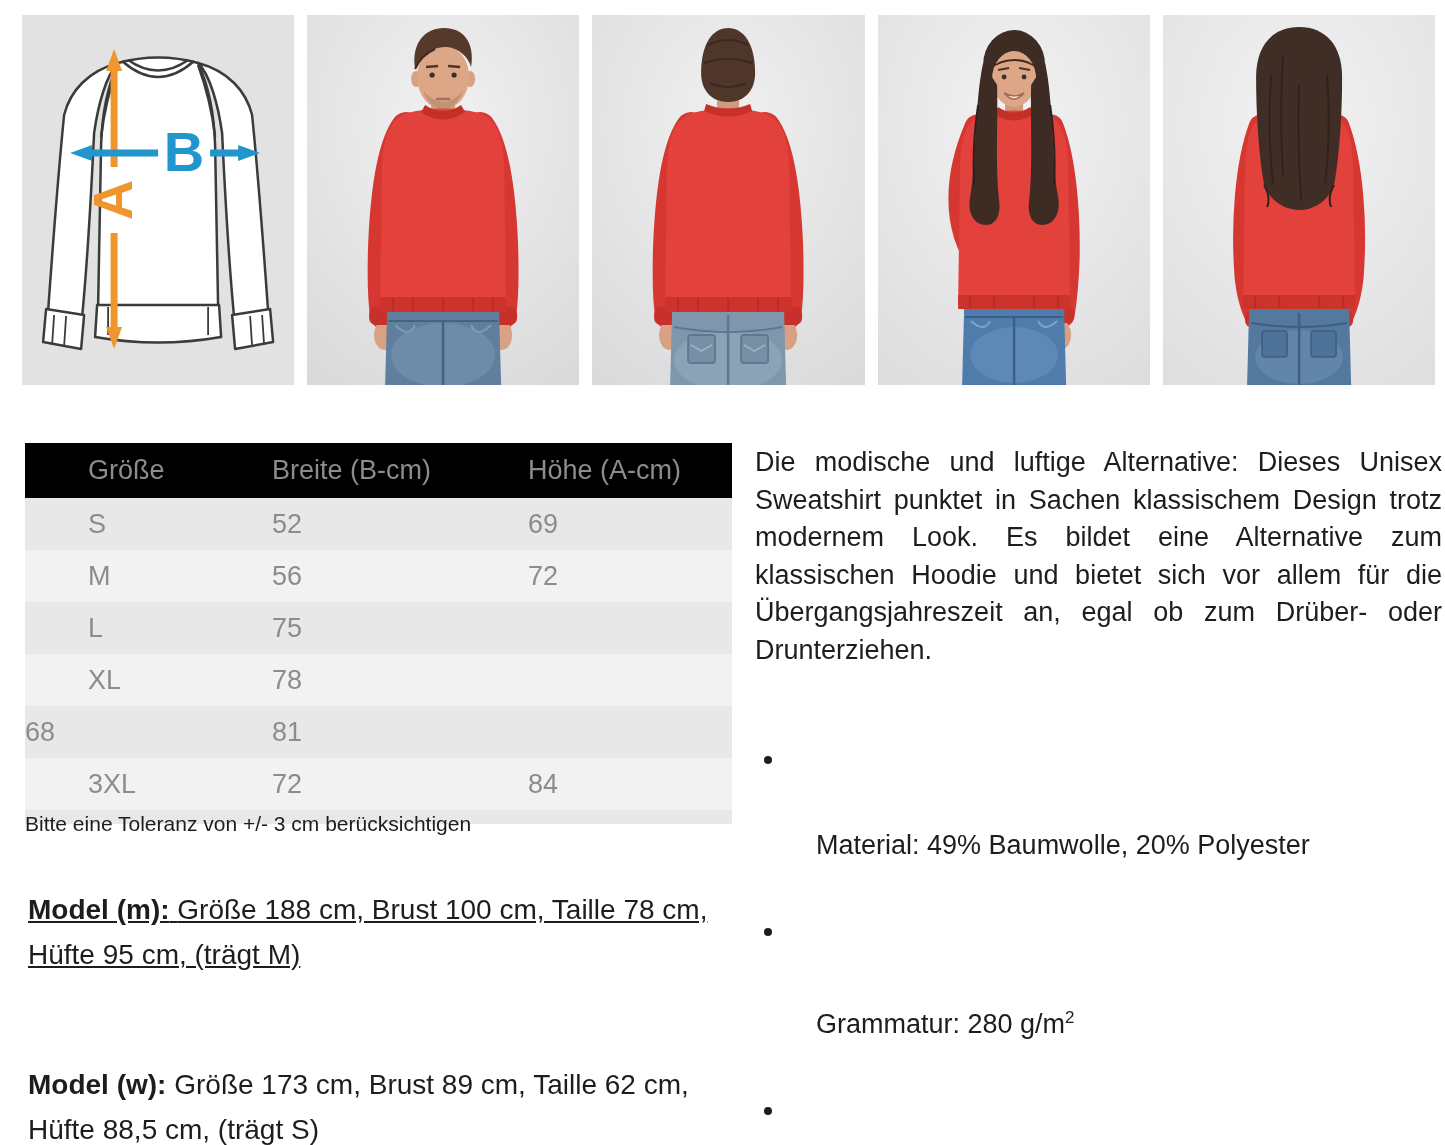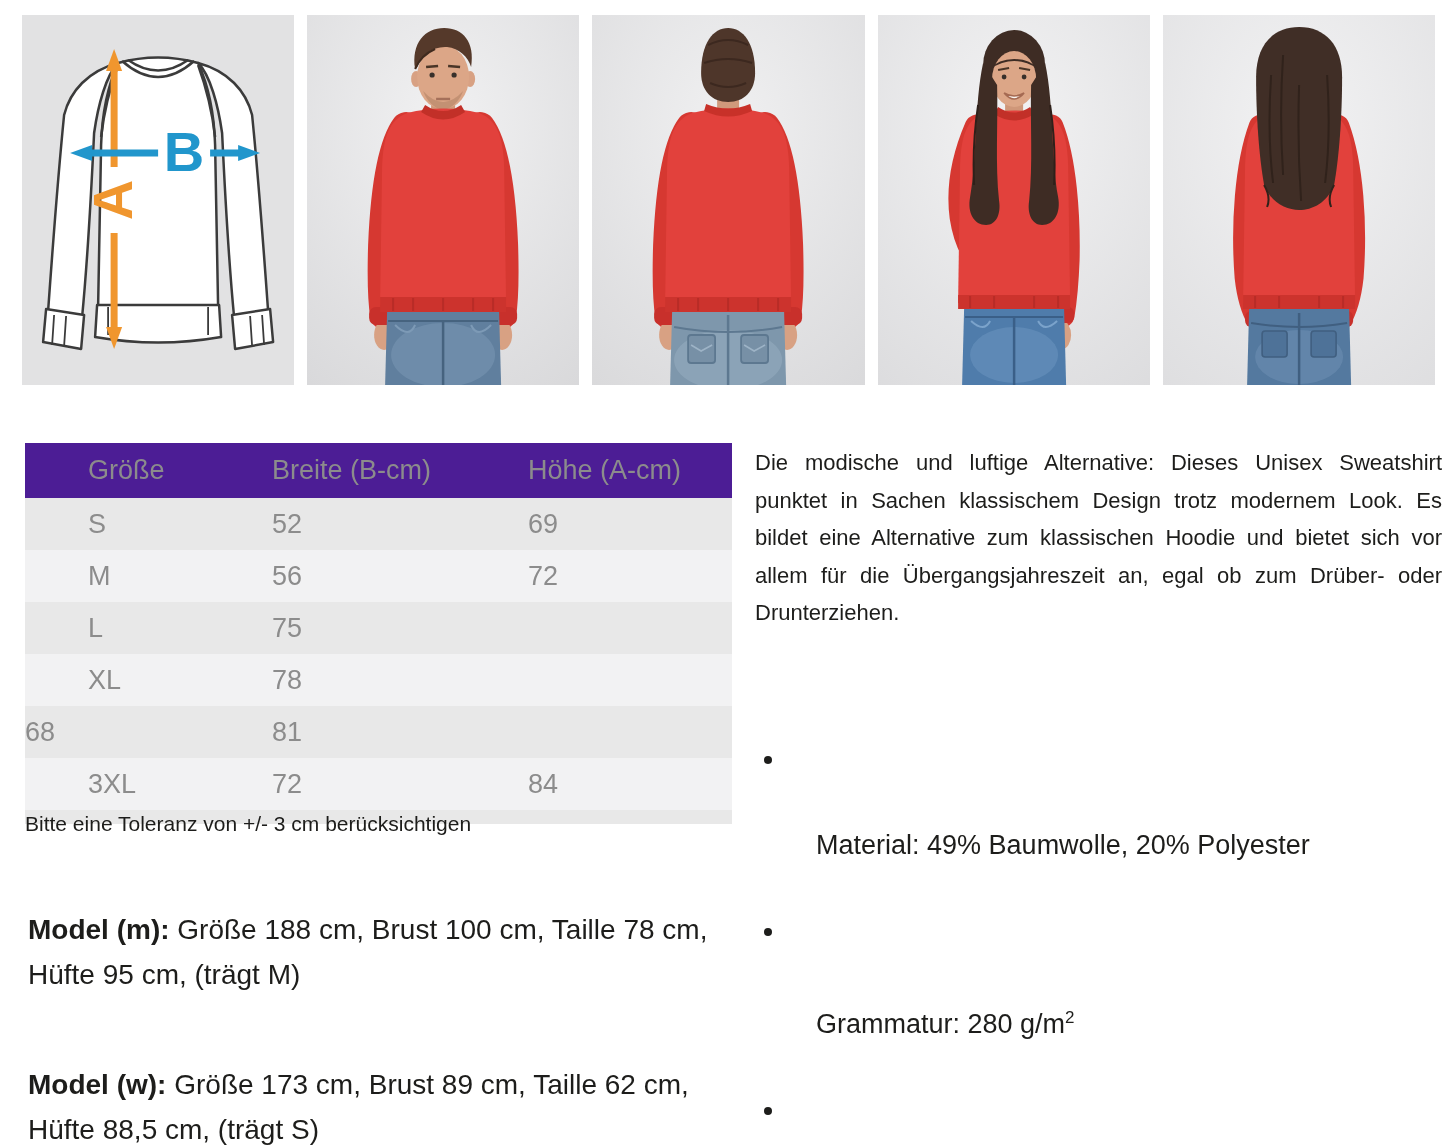--- a/index.html
+++ b/index.html
@@ -7,33 +7,33 @@
     width:1445px;height:1145px;position:relative;background:#ffffff;
     font-family:"Liberation Sans", sans-serif;color:#1d1d1b;overflow:hidden;
   }
   
   .gallery{position:absolute;left:22px;top:15px;width:1413px;height:370px;display:flex;gap:13px;}
   .panel{flex:1;margin:0;padding:0;overflow:hidden;position:relative;}
   .panel svg{display:block;width:100%;height:100%;}
   
   .size-table{position:absolute;left:25px;top:443px;width:707px;color:#8c8c8c;font-size:27px;}
   .st-row{display:grid;grid-template-columns:247px 256px 1fr;align-items:center;height:52px;}
-  .st-row.header{height:55px;background:#4c1d95;}
+  .st-row.header{height:55px;background:#000000;}
   .st-row .c1{padding-left:63px;}
   .st-row.r-dark{background:#e8e8e8;}
   .st-row.r-light{background:#f2f2f3;}
   .st-foot{height:14px;background:#e8e8e8;}
   
   .tolerance{position:absolute;left:25px;top:812px;width:700px;font-size:21px;margin:0;}
   .model-note{position:absolute;left:28px;width:700px;font-size:28px;line-height:45px;margin:0;}
   .model-note strong{font-weight:bold;}
-  .model-m{top:907px;}
+  .model-m{top:887px;text-decoration:underline;}
   .model-w{top:1038px;margin-top:24px;}
   
-  .description{position:absolute;left:755px;top:444px;width:687px;font-size:22px;line-height:37.5px;
+  .description{position:absolute;left:755px;top:444px;width:687px;font-size:27px;line-height:37.5px;
     text-align:justify;margin:0;}
   .features{position:absolute;left:755px;top:738px;width:687px;font-size:27px;}
   .feat{position:relative;padding-left:31px;line-height:43px;white-space:pre-wrap;}
   .feat .dot{position:absolute;left:9px;top:18px;width:8px;height:8px;border-radius:50%;background:#1d1d1b;}
   .feat sup{font-size:17px;}
 </style>
 </head>
 <body>
 
 <div class="gallery">

